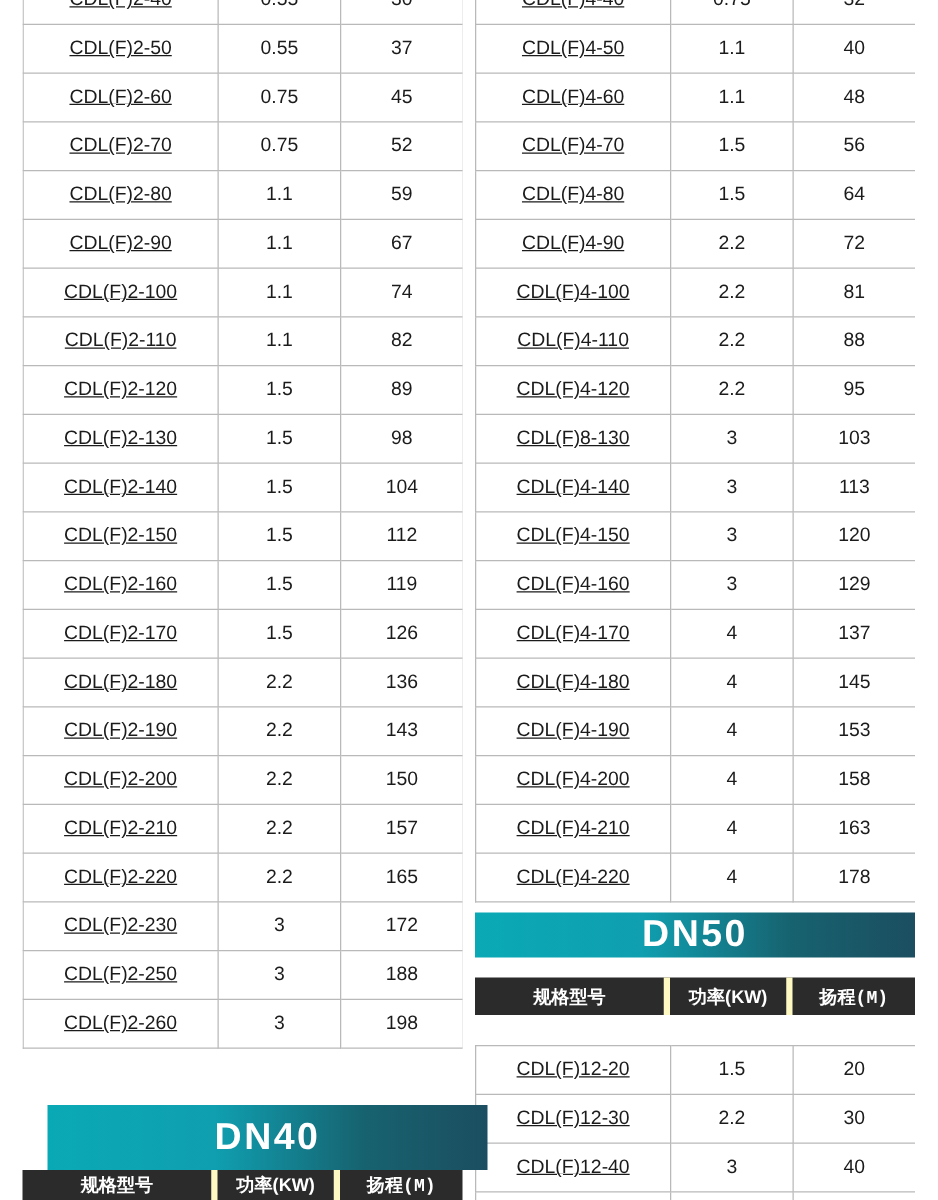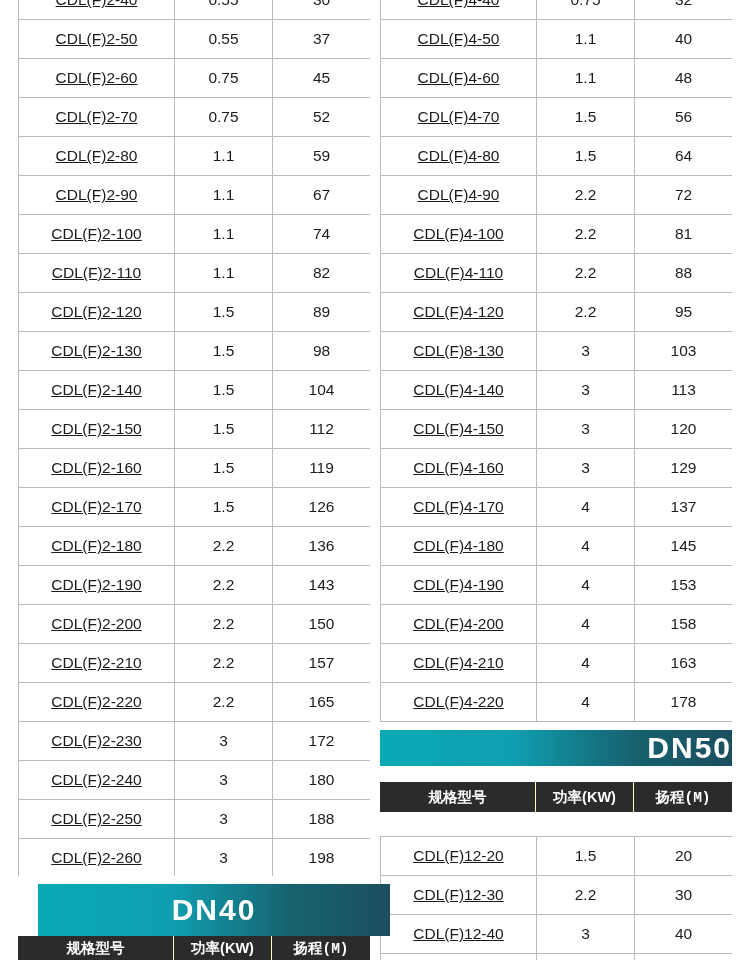--- a/index.html
+++ b/index.html
@@ -62,21 +62,21 @@
     display: flex;
     background: #2b2b2b;
     color: #ffffff;
   }
   .hdr-row .cell {
     display: flex;
     align-items: center;
     justify-content: center;
     font-size: 14.5px;
     font-weight: bold;
-    border-right: 1px solid #fef9c3;
+    border-right: 5px solid #fef9c3;
     box-sizing: border-box;
     height: 100%;
   }
   .hdr-row .cell:last-child { border-right: none; font-family: Liberation Mono, monospace; }
 
   
   .clip-top { overflow: hidden; }
 </style>
 </head>
 <body>
@@ -185,25 +185,20 @@
             <td class="model">CDL(F)2-220</td>
             <td>2.2</td>
             <td>165</td>
           </tr>
           <tr>
             <td class="model">CDL(F)2-230</td>
             <td>3</td>
             <td>172</td>
           </tr>
           <tr>
-            <td class="model">CDL(F)2-240</td>
-            <td>3</td>
-            <td>180</td>
-          </tr>
-          <tr>
             <td class="model">CDL(F)2-250</td>
             <td>3</td>
             <td>188</td>
           </tr>
           <tr>
             <td class="model">CDL(F)2-260</td>
             <td>3</td>
             <td>198</td>
           </tr>
         </tbody>
@@ -310,21 +305,21 @@
           </tr>
           <tr>
             <td class="model">CDL(F)4-220</td>
             <td>4</td>
             <td>178</td>
           </tr>
         </tbody>
     </table>
   </div>
 
-  <div class="dn-band" style="left:380px; top:730px; width:352px; height:36px;justify-content:flex-end;">
+  <div class="dn-band" style="left:380px; top:730px; width:352px; height:36px;">
     <span>DN50</span>
   </div>
   <div class="hdr-row" style="left:380px; top:782px; width:352px; height:30px;">
     <div class="cell" style="width:156px">规格型号</div>
     <div class="cell" style="width:98px">功率(KW)</div>
     <div class="cell" style="width:98px">扬程(M)</div>
   </div>
   <div style="position:absolute; left:380px; top:836px; width:352px; height:188px; overflow:hidden;">
     <table class="spec-table" id="t-dn50" style="left:0; top:0; width:352px;">
       <colgroup>

